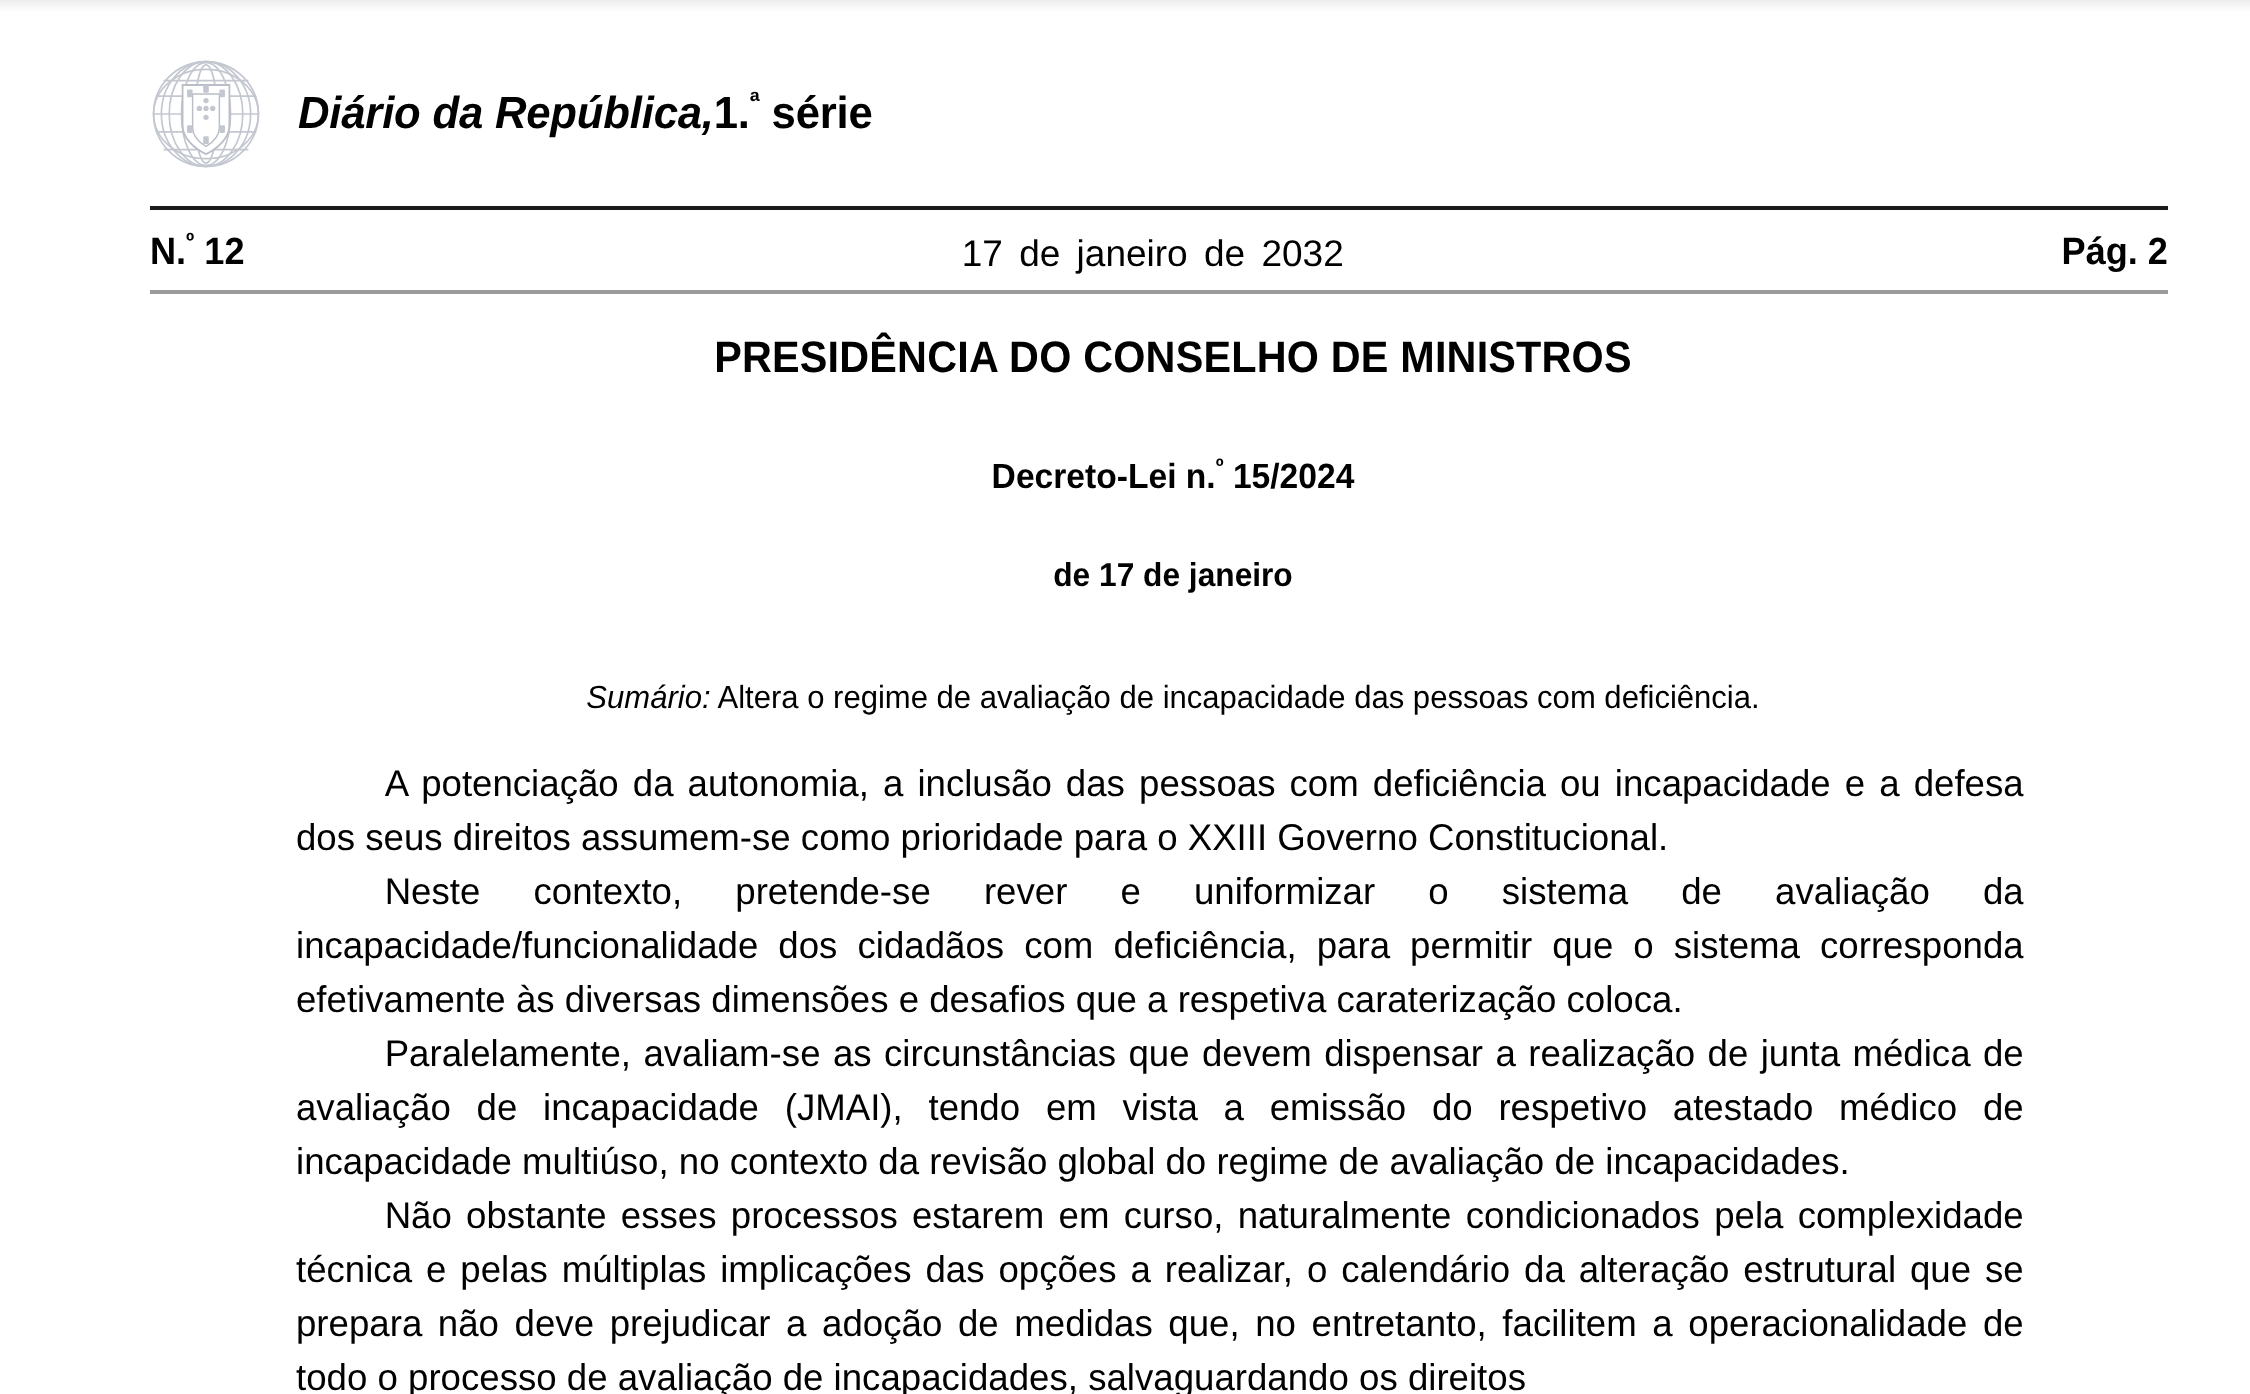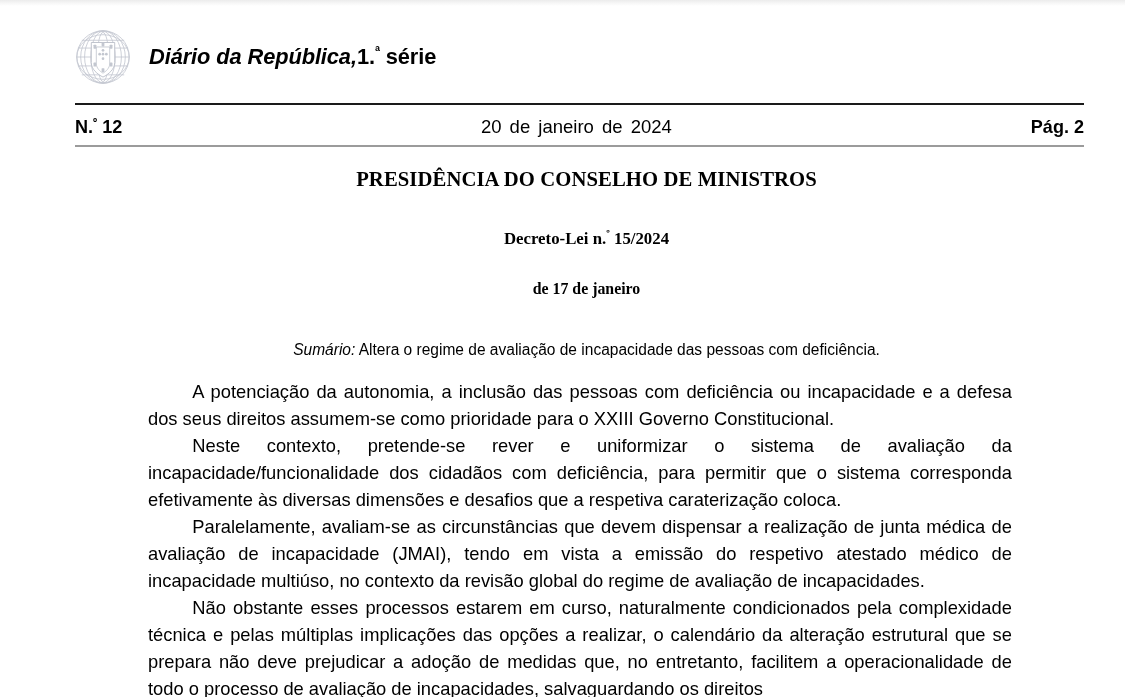--- a/index.html
+++ b/index.html
@@ -121,21 +121,20 @@
     transform-origin: right center;
   }
 
   
   .titles {
     position: absolute;
     left: 128px;
     top: 166px;
     width: 877px;
     text-align: center;
-    font-family: Liberation Serif, serif;
   }
   .title-org {
     font-size: 22px;
     font-weight: bold;
     letter-spacing: 0.1px;
     transform: scaleX(0.94);
     white-space: nowrap;
   }
   .title-decree {
     margin-top: 36px;
@@ -234,21 +233,21 @@
       </g>
     </svg>
     <div class="masthead-title">
       <span class="italic-part">Diário da República,</span><span class="upright-part">1.</span><sup class="upright-part">ª</sup><span class="upright-part"> série</span>
     </div>
   </div>
 
   <div class="rule-top"></div>
   <div class="header-row">
     <div class="header-issue"><span>N.</span><sup>º</sup><span> 12</span></div>
-    <div class="header-date">20 de janeiro de 2024</div>
+    <div class="header-date">17 de janeiro de 2032</div>
     <div class="header-page"><span>Pág.</span><span> 2</span></div>
   </div>
   <div class="rule-bottom"></div>
 
   <div class="titles">
     <div class="title-org">PRESIDÊNCIA DO CONSELHO DE MINISTROS</div>
     <div class="title-decree"><span>Decreto-Lei n.</span><sup>º</sup><span> 15/2024</span></div>
     <div class="title-date">de 17 de janeiro</div>
   </div>
 

